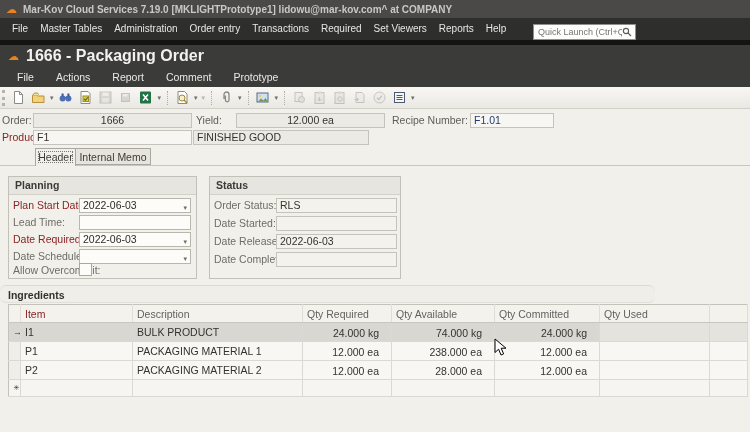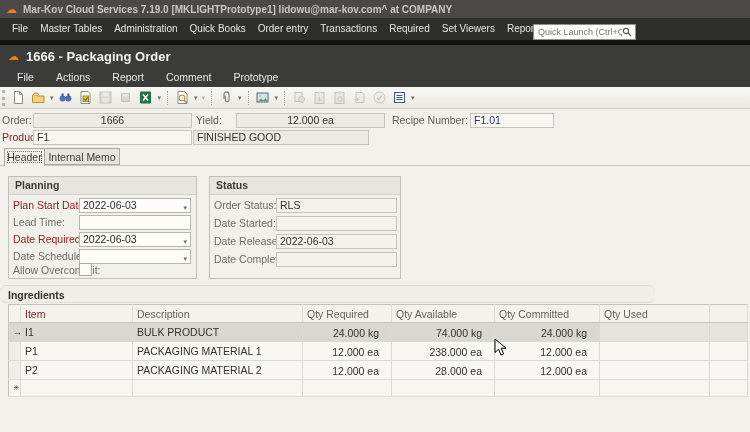--- a/index.html
+++ b/index.html
@@ -12,21 +12,21 @@
   .cloud::before{content:"☁";}
   .menubar{position:absolute;left:0;top:18px;width:750px;height:22px;background:#2e2e2c;
            display:flex;align-items:center;color:#e6e6e3;font-size:10px;padding-left:6px;box-sizing:border-box;}
   .menubar .mi{padding:0 4px;margin:0 2px;line-height:22px;cursor:default;}
   .qlaunch{position:absolute;left:533px;top:24px;width:101px;height:14px;background:#fdfdfc;
            border:1px solid #8f8f8c;display:flex;align-items:center;}
   .qlaunch input{border:0;outline:0;background:transparent;flex:1;font-size:9px;color:#8a8a86;
                  font-family:"Liberation Sans","DejaVu Sans",sans-serif;padding:0 0 0 4px;width:80px;}
   .blackstrip{position:absolute;left:0;top:40px;width:750px;height:5px;background:#141413;}
   .wintitle{position:absolute;left:0;top:45px;width:750px;height:22px;background:#3b3b39;
-            display:flex;align-items:center;color:#f2f1ef;font-size:13px;font-weight:bold;}
+            display:flex;align-items:center;color:#f2f1ef;font-size:16px;font-weight:bold;}
   .wintitle .cloud{margin:0 7px 0 8px;}
   .winmenu{position:absolute;left:0;top:67px;width:750px;height:20px;background:#3b3b39;
            display:flex;align-items:center;color:#e9e8e5;font-size:10.5px;padding-left:6px;box-sizing:border-box;}
   .winmenu .mi{padding:0 8px;margin:0 3px;line-height:20px;}
   
   .toolbar{position:absolute;left:0;top:87px;width:750px;height:22px;
            background:linear-gradient(#f8f7f4,#e9e8e2);border-bottom:1px solid #d2d0c9;
            display:flex;align-items:center;box-sizing:border-box;padding-left:1px;}
   .tbtn{width:18px;height:18px;display:flex;align-items:center;justify-content:center;margin:0 1px;}
   .tbtn.dis{opacity:.45;}
@@ -41,21 +41,21 @@
   .fld{position:absolute;height:13px;border:1px solid #c6c3bc;background:#eceae4;
        line-height:13px;padding:0 3px;color:#34332f;}
   .fld.white{background:#f7f6f2;}
   .fld.num{text-align:center;}
   .dd{position:absolute;height:13px;border:1px solid #b9b6ae;background:#fdfcf9;
       line-height:13px;padding:0 3px;color:#2b2b28;}
   .dd .caret{position:absolute;right:1px;top:2px;}
   
   .tabline{position:absolute;left:0;top:165px;width:750px;height:1px;background:#c9c6bf;}
   .tab{position:absolute;top:148px;height:17px;line-height:17px;text-align:center;
-       border:1px solid #a9a79f;box-sizing:border-box;color:#3c3b37;}
+       border:1px solid #a9a79f;box-sizing:border-box;color:#3c3b37;margin-left:31px;}
   .tab.sel{height:18px;background:#f1f0ea;border-bottom:0;z-index:2;}
   .tab.sel .focusbox{position:absolute;inset:2px 2px 3px 2px;border:1px dotted #7b7a75;}
   .tab.unsel{background:#e6e4dd;border-left:0;}
   
   .grp{position:absolute;border:1px solid #c3c0b8;background:#f1f0ea;}
   .grp .ghead{height:17px;line-height:17px;background:#e7e5df;border-bottom:1px solid #d3d0c8;
               font-weight:bold;color:#3b3a36;padding-left:6px;}
   .grp .glabel{position:absolute;color:#6e6d68;height:14px;line-height:14px;left:4px;}
   .grp .glabel.req{color:#8b2323;}
   .chk{position:absolute;width:11px;height:11px;background:#fdfcf9;border:1px solid #a9a79f;}
@@ -86,21 +86,20 @@
 
   <div class="titlebar">
     <span class="cloud"></span>
     <span>Mar-Kov Cloud Services 7.19.0 [MKLIGHTPrototype1] lidowu@mar-kov.com^ at COMPANY</span>
   </div>
 
   <div class="menubar">
     <span class="mi">File</span>
     <span class="mi">Master Tables</span>
     <span class="mi">Administration</span>
-    <span class="mi">Quick Books</span>
     <span class="mi">Order entry</span>
     <span class="mi">Transactions</span>
     <span class="mi">Required</span>
     <span class="mi">Set Viewers</span>
     <span class="mi">Reports</span>
     <span class="mi">Help</span>
   </div>
   <div class="qlaunch">
     <input placeholder="Quick Launch (Ctrl+Q)" style="">
     <svg width="10" height="10" viewBox="0 0 10 10" style="margin-right:3px;">

